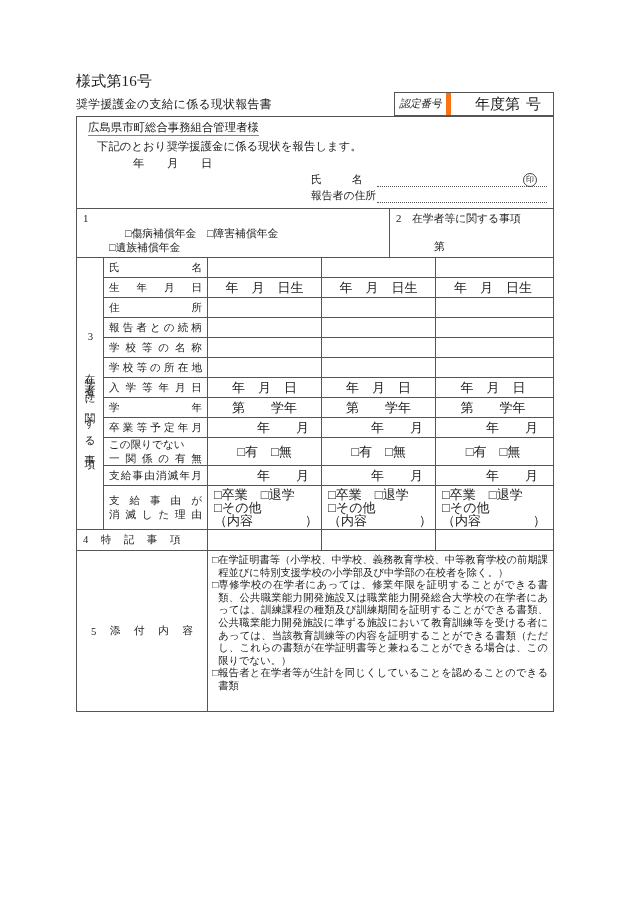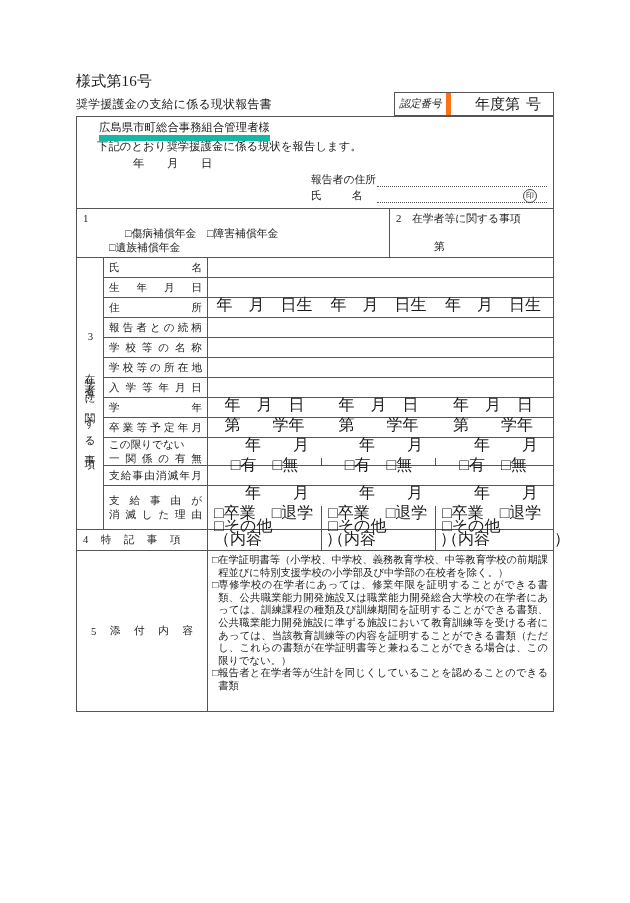--- a/index.html
+++ b/index.html
@@ -95,24 +95,24 @@
 
   
   .decl {
     position: relative;
     height: 92px;
     border-bottom: 1px solid #555;
     box-sizing: border-box;
   }
   .decl-addressee {
     position: absolute;
-    left: 22px; top: 3px;
+    left: 11px; top: 3px;
     font-size: 11.3px;
     letter-spacing: .1px;
-    border-bottom: 6px solid #14b8a6;
+    border-bottom: 1px solid #14b8a6;
     padding-bottom: 0px;
     white-space: nowrap;
   }
   .decl-sentence {
     position: absolute;
     left: 20px; top: 22px;
     font-size: 11.3px;
     letter-spacing: .1px;
     white-space: nowrap;
   }
@@ -233,26 +233,25 @@
   .rl .jline {
     display: flex;
     justify-content: space-between;
     white-space: nowrap;
   }
   .rl .jline.tight { justify-content: flex-start; }
   .rc {
     width: 114px;
     border-right: 1px solid #555;
     box-sizing: border-box;
-    font-size: 16px;
+    font-size: 13px;
     position: relative;
     display: flex;
     flex-direction: column;
-    justify-content: flex-start;
-    margin-top: 20px;
+    justify-content: center;
   }
   .rc:last-child { border-right: none; }
   .rc .center { text-align: center; }
   .rc .right-ish { text-align: right; padding-right: 12px; }
   .rc .pad { padding-left: 6px; }
   .rc .ln { white-space: nowrap; line-height: 13px; }
 
   .h-name   { height: 20px; }
   .h-std    { height: 20px; }
   .h-two    { height: 28px; }
@@ -339,27 +338,27 @@
   <div class="frame">
 
     <div class="decl">
       <div class="decl-addressee">広島県市町総合事務組合管理者様</div>
       <div class="decl-sentence">下記のとおり奨学援護金に係る現状を報告します。</div>
       <div class="decl-date">
         <span>年</span><span>月</span><span>日</span>
       </div>
       <div class="reporter">
         <div class="rep-line">
-          <span class="rep-label">報告者の住所</span>
-          <span class="rep-rule"></span>
-        </div>
-        <div class="rep-line">
           <span class="rep-label spaced"><span>氏</span><span class="sp"></span><span>名</span></span>
           <span class="rep-rule"></span>
           <span class="seal">印</span>
+        </div>
+        <div class="rep-line">
+          <span class="rep-label">報告者の住所</span>
+          <span class="rep-rule"></span>
         </div>
       </div>
     </div>
 
     <div class="sec12">
       <div class="sec1">
         <span class="num">1</span>
         <span class="cb1">□傷病補償年金</span>
         <span class="cb2">□障害補償年金</span>
         <span class="cb3">□遺族補償年金</span>

